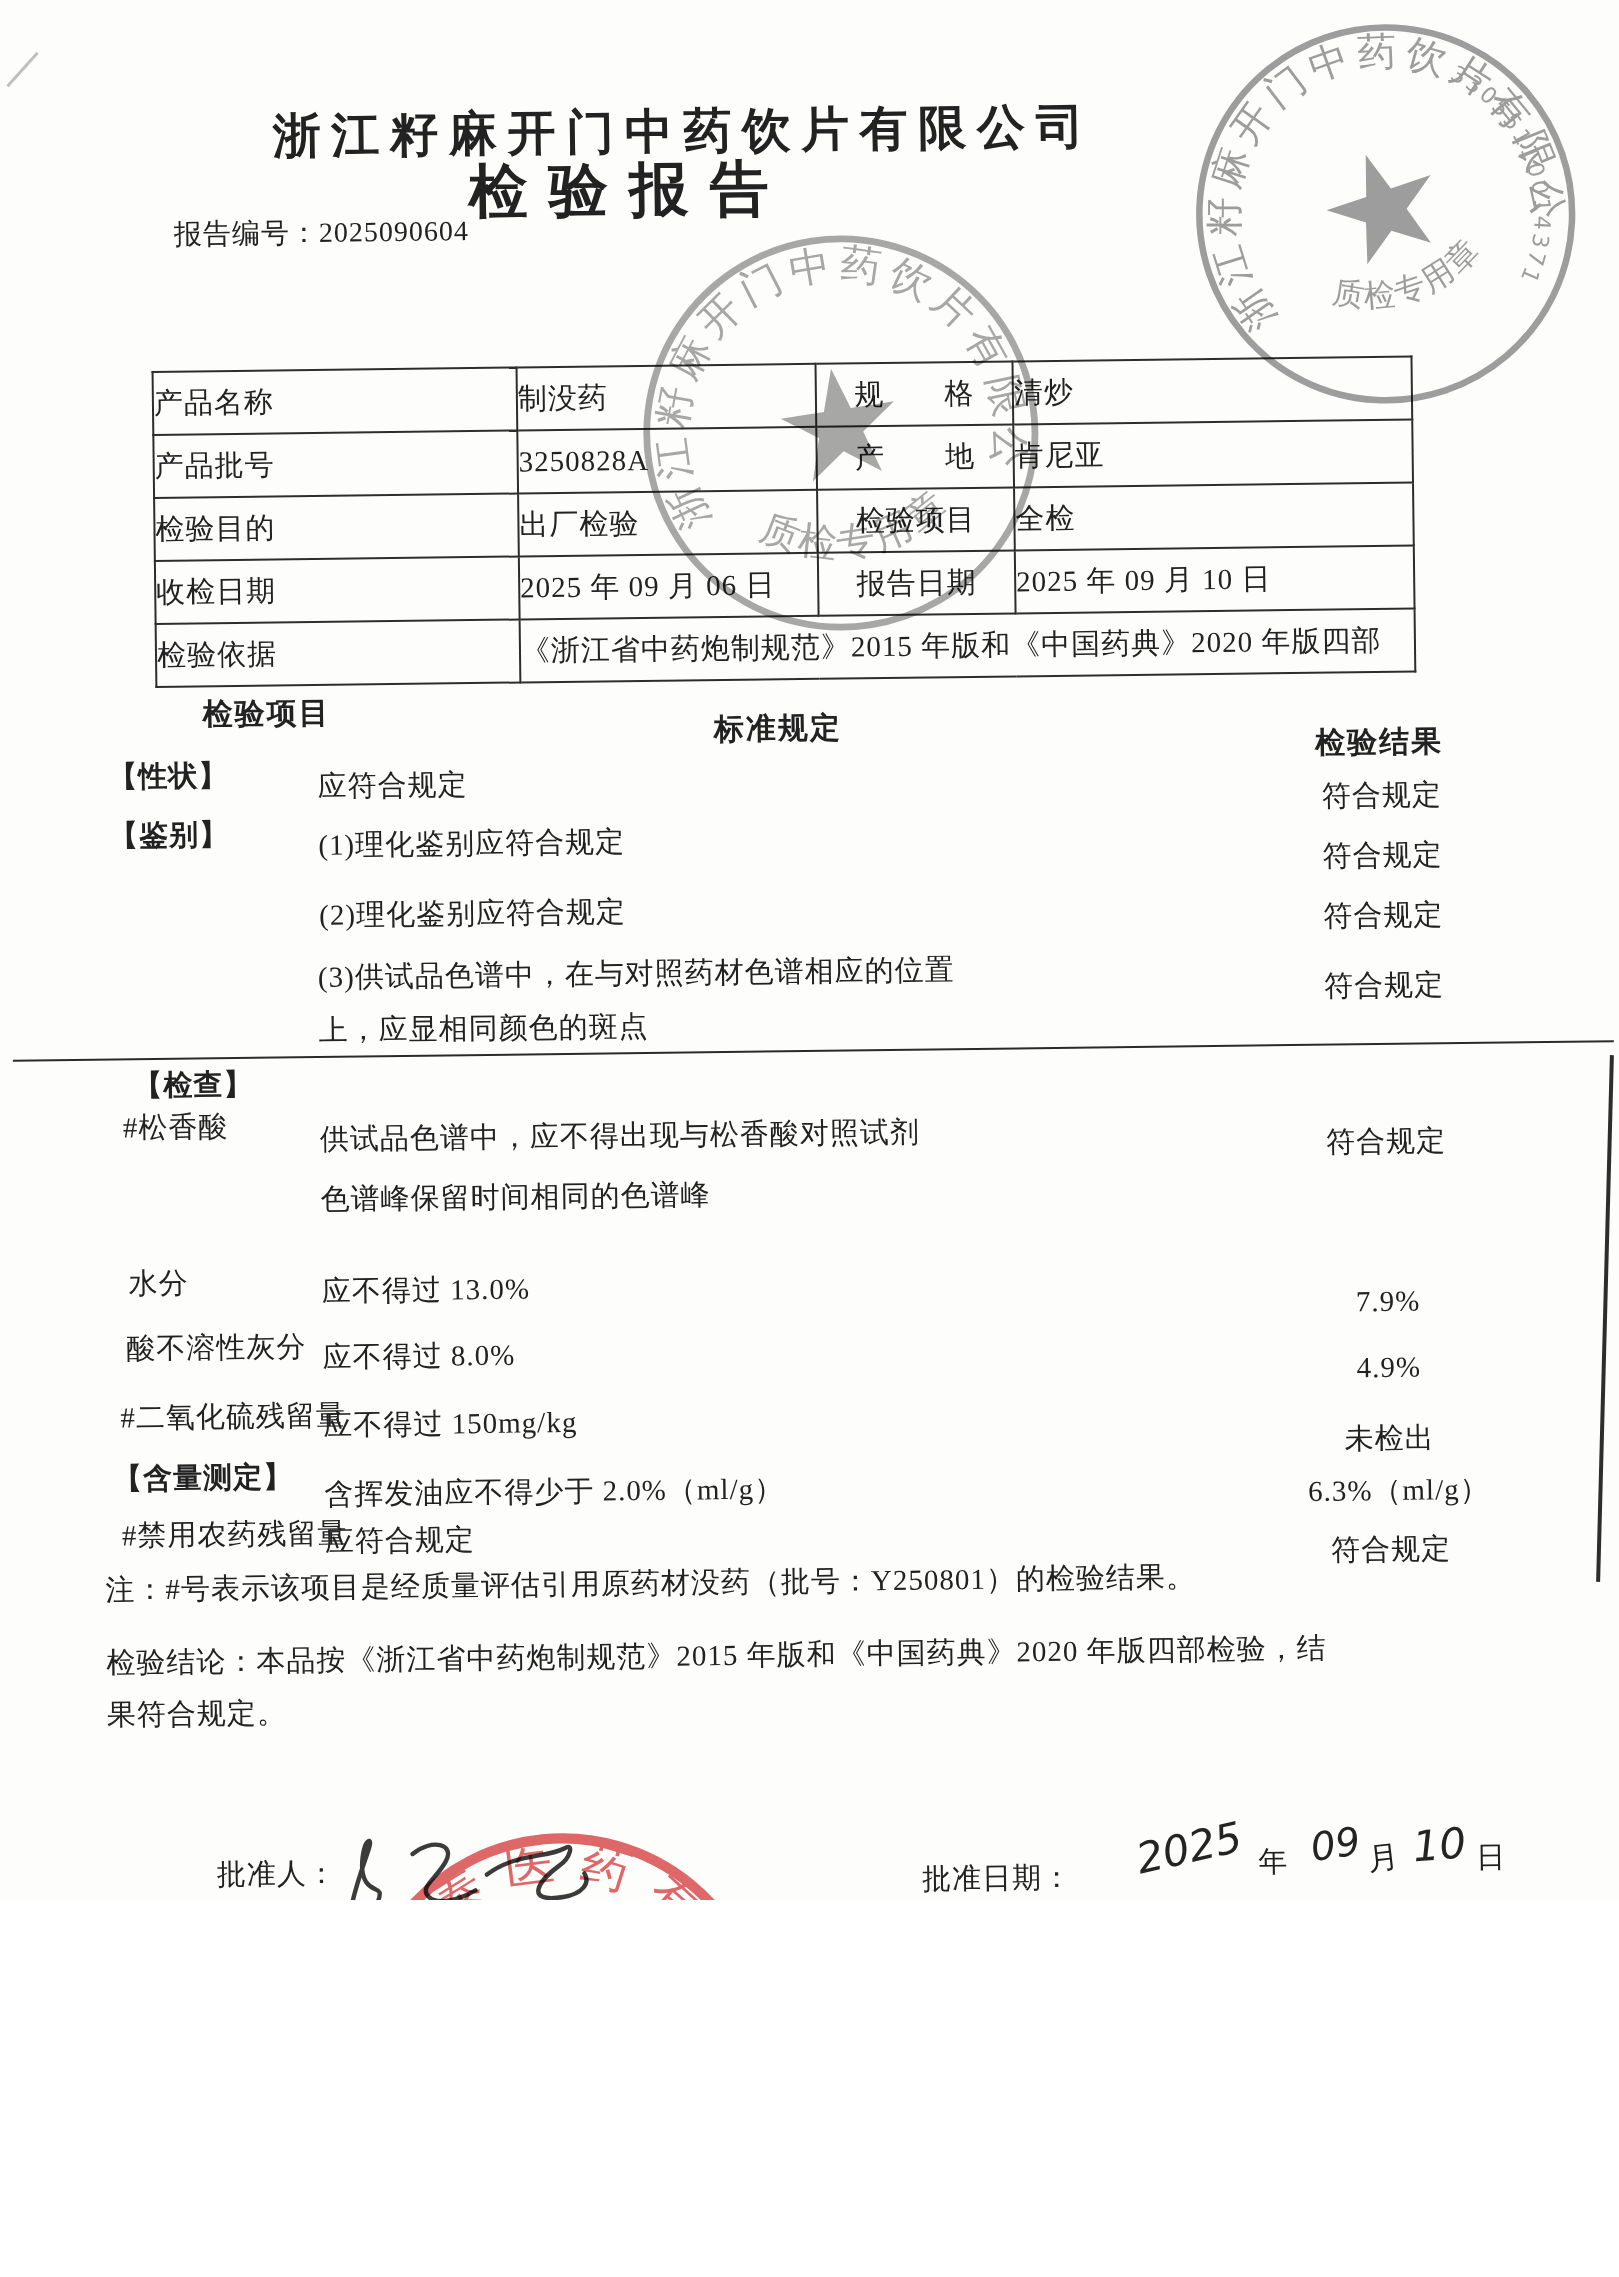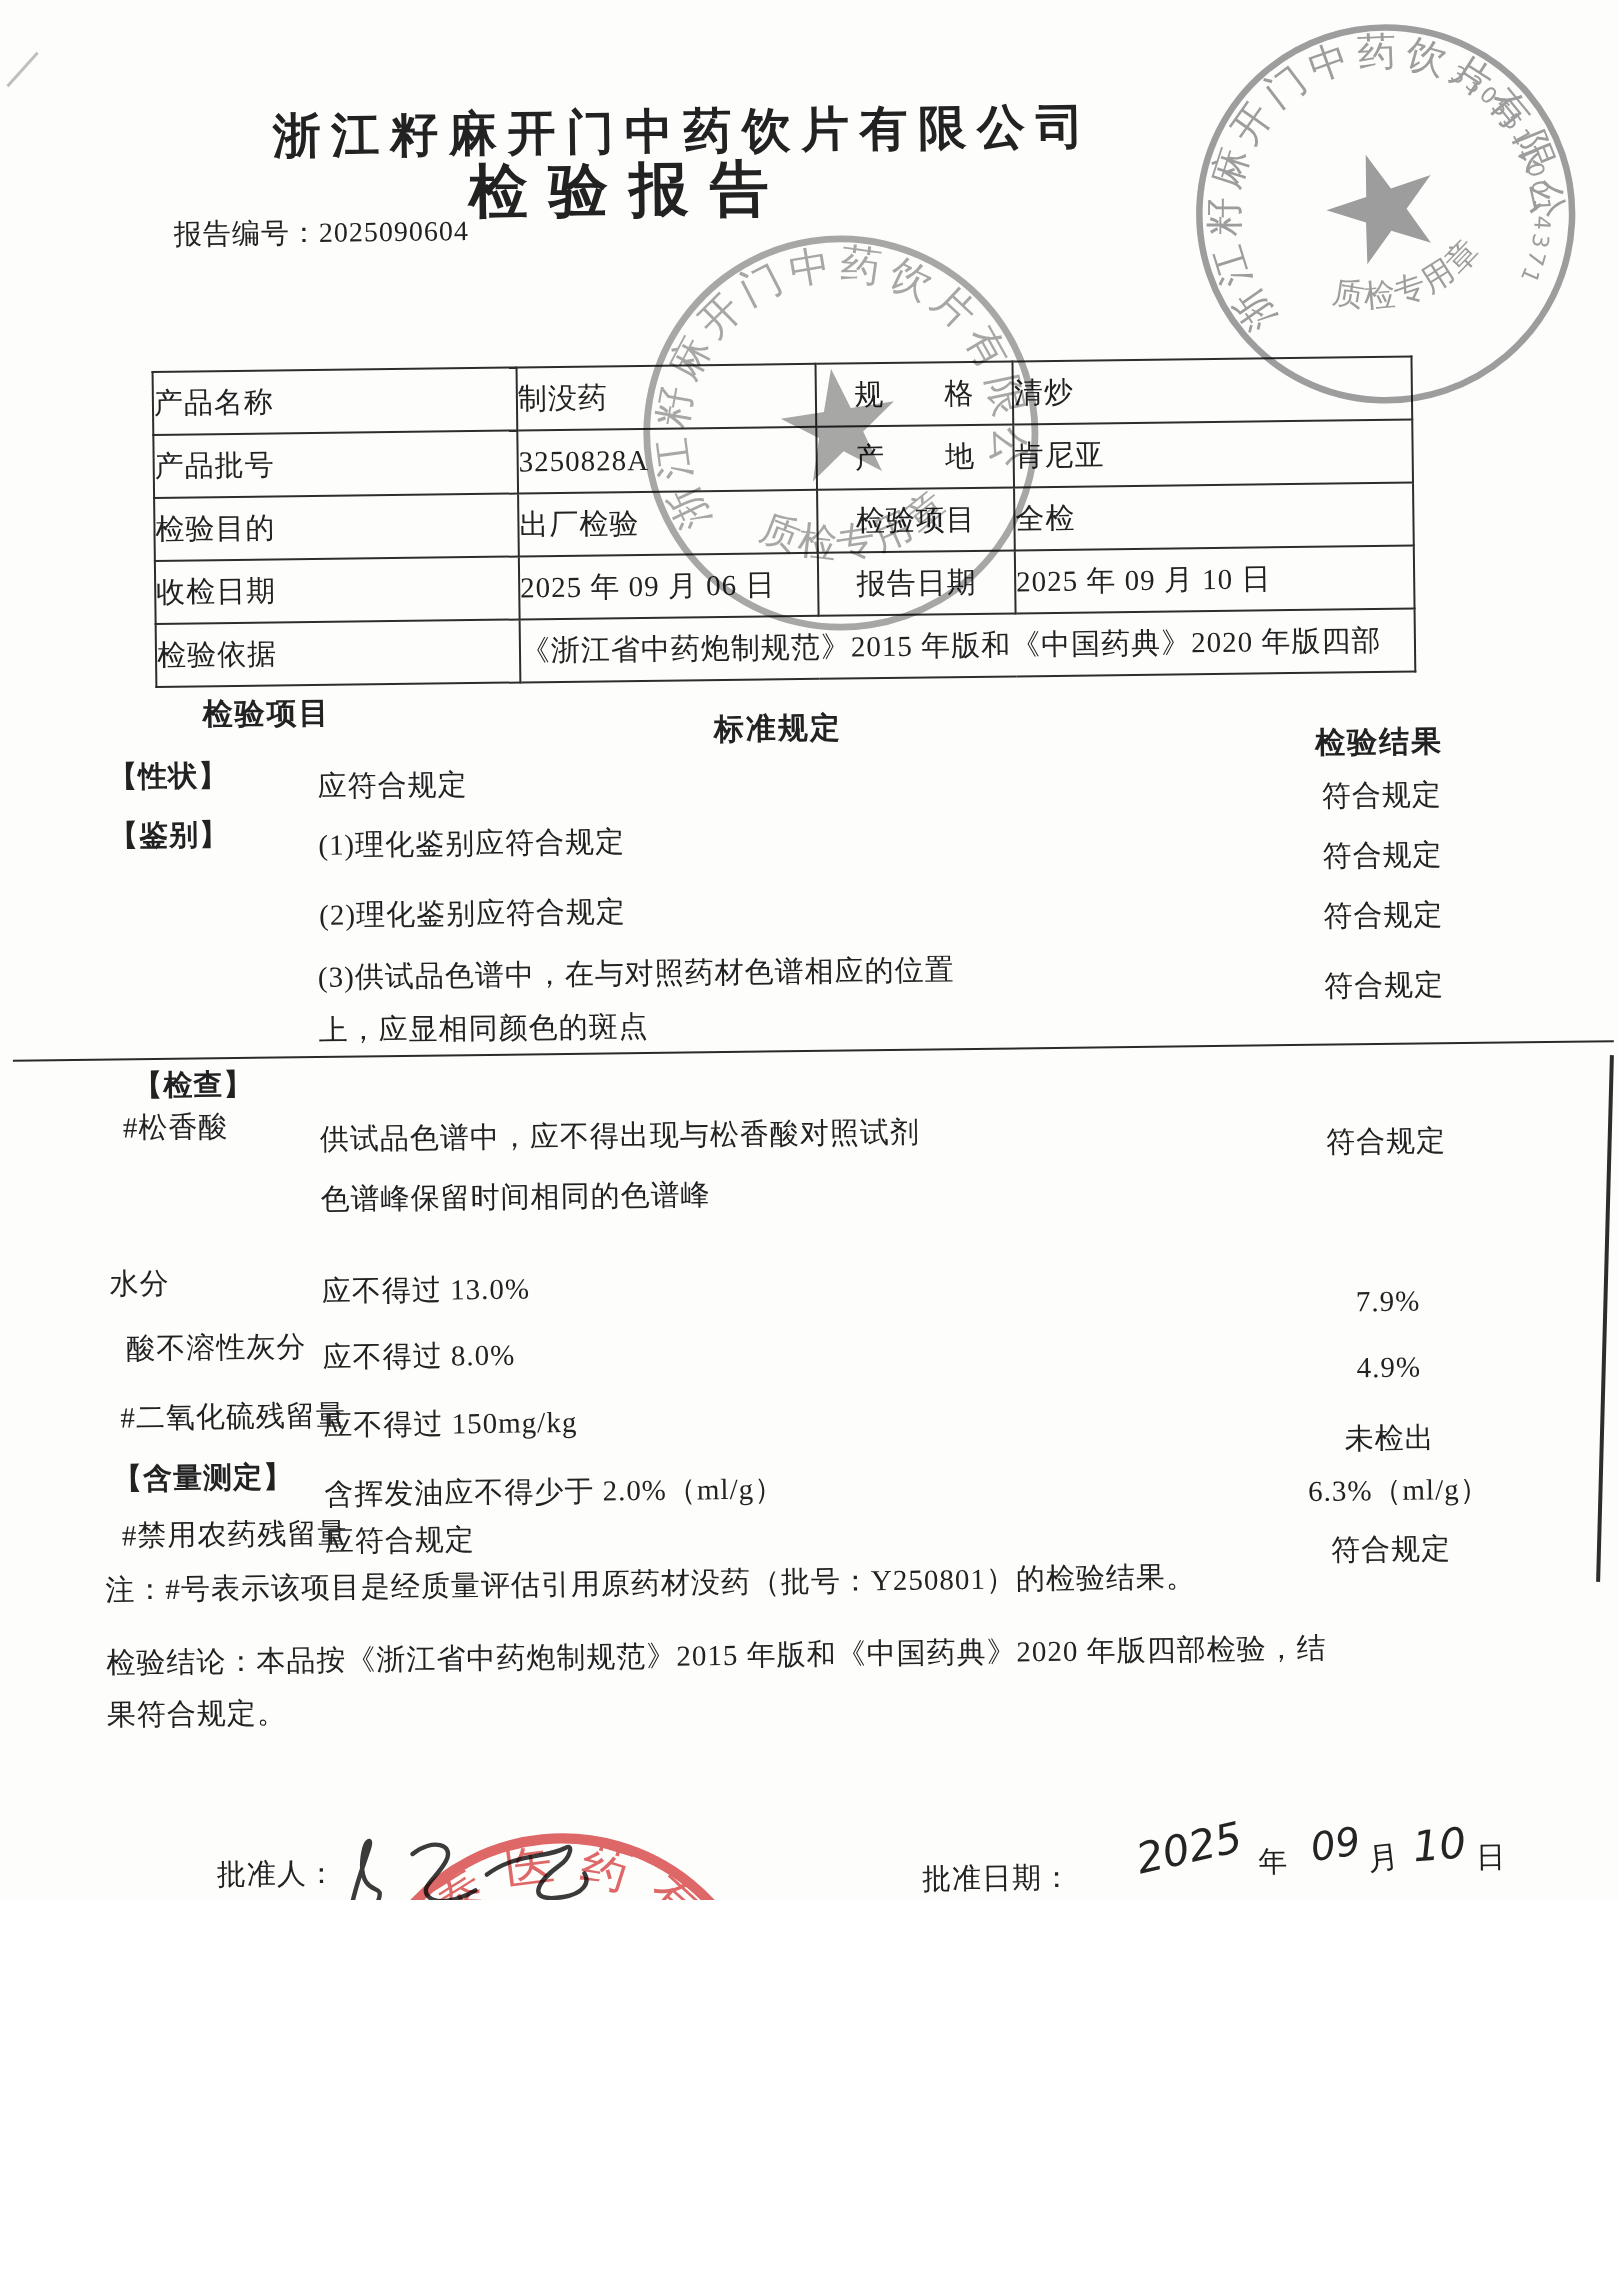--- a/index.html
+++ b/index.html
@@ -102,21 +102,21 @@
 
   <div class="divider"></div>
 
   <div class="t hei" style="left:134px;top:1058px">【检查】</div>
 
   <div class="t serif" style="left:123px;top:1100px">#松香酸</div>
   <div class="t serif" style="left:320px;top:1114px">供试品色谱中，应不得出现与松香酸对照试剂</div>
   <div class="t serif" style="left:320px;top:1174px">色谱峰保留时间相同的色谱峰</div>
   <div class="t serif res" style="left:1264px;top:1129px">符合规定</div>
 
-  <div class="t serif" style="left:108px;top:1256px">水分</div>
+  <div class="t serif" style="left:127px;top:1256px">水分</div>
   <div class="t serif" style="left:320px;top:1266px">应不得过 13.0%</div>
   <div class="t serif res" style="left:1264px;top:1292px">7.9%</div>
 
   <div class="t serif" style="left:124px;top:1321px">酸不溶性灰分</div>
   <div class="t serif" style="left:320px;top:1332px">应不得过 8.0%</div>
   <div class="t serif res" style="left:1264px;top:1358px">4.9%</div>
 
   <div class="t serif" style="left:117px;top:1390px">#二氧化硫残留量</div>
   <div class="t serif" style="left:320px;top:1400px">应不得过 150mg/kg</div>
   <div class="t serif res" style="left:1264px;top:1426px">未检出</div>

